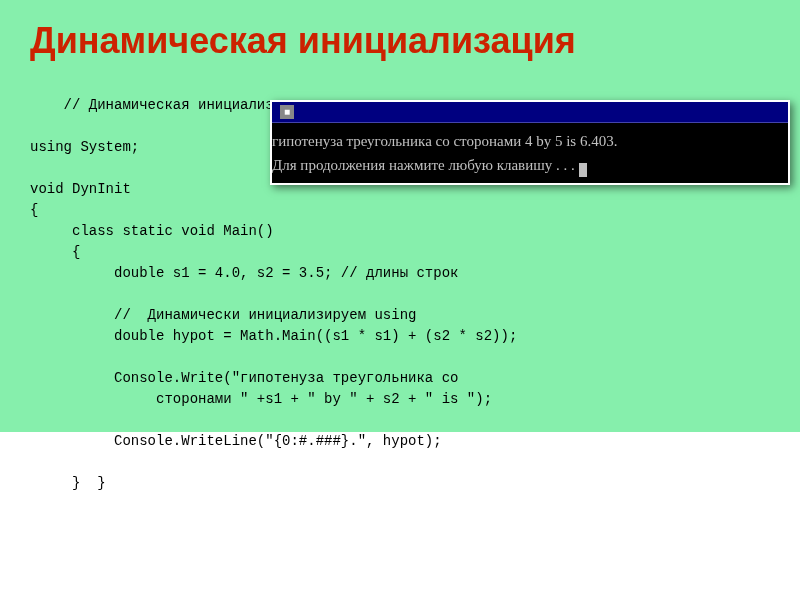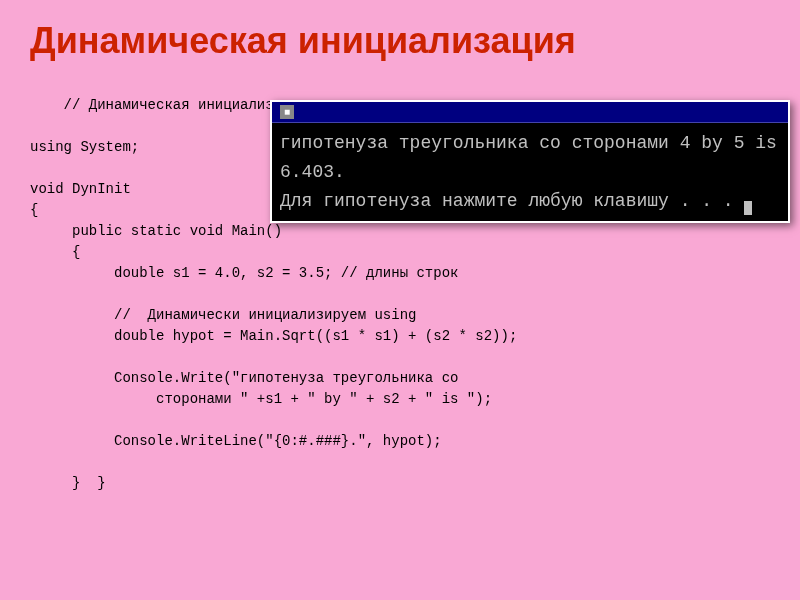--- a/index.html
+++ b/index.html
@@ -8,22 +8,22 @@
       width: 800px;
       height: 600px;
       background: #ffffff;
       font-family: Arial, sans-serif;
       overflow: hidden;
       position: relative;
     }
 
     .page {
       width: 800px;
-      height: 600px;
-      background: #f9a8d4;
+      height: 432px;
+      background: #86efac;
       padding: 20px 30px;
       position: relative;
     }
 
     .title {
       font-size: 36px;
       font-weight: bold;
       color: #cc2200;
       margin-bottom: 12px;
       font-family: Arial, sans-serif;
@@ -69,23 +69,23 @@
       display: inline-block;
       font-size: 10px;
       color: white;
       text-align: center;
       line-height: 14px;
     }
 
     .cmd-body {
       background: #000000;
       color: #c0c0c0;
-      font-family: Liberation Mono, monospace;
-      font-size: 18px;
-      padding: 6px 8px;
+      font-family: Liberation Serif, serif;
+      font-size: 15px;
+      padding: 6px 0;
       line-height: 1.6;
       min-height: 60px;
     }
 
     .cmd-body .cursor {
       display: inline-block;
       width: 8px;
       height: 14px;
       background: #c0c0c0;
       vertical-align: bottom;
@@ -103,40 +103,40 @@
 
   <div class="title">Динамическая инициализация</div>
 
   <div class="code-area">
     <span>// Динамическая инициализация</span>
 <span> </span>
 <span>using System;</span>
 <span> </span>
 <span>void DynInit</span>
 <span>{</span>
-<span>     public static void Main()</span>
+<span>     class static void Main()</span>
 <span>     {</span>
 <span>          double s1 = 4.0, s2 = 3.5; // длины строк</span>
 <span> </span>
 <span>          //  Динамически инициализируем using</span>
-<span>          double hypot = Main.Sqrt((s1 * s1) + (s2 * s2));</span>
+<span>          double hypot = Math.Main((s1 * s1) + (s2 * s2));</span>
 <span> </span>
 <span>          Console.Write("гипотенуза треугольника со</span>
 <span>               сторонами " +s1 + " by " + s2 + " is ");</span>
 <span> </span>
 <span>          Console.WriteLine("{0:#.###}.", hypot);</span>
 <span> </span>
 <span>     }  }</span>
   </div>
 
   <div class="cmd-window">
     <div class="cmd-titlebar">
       <span class="cmd-titlebar-icon">■</span>
     </div>
     <div class="cmd-body">
       <div>гипотенуза треугольника со сторонами 4 by 5 is 6.403.</div>
       <div>
-        <span>Для гипотенуза нажмите любую клавишу . . . </span><span class="cursor"></span>
+        <span>Для продолжения нажмите любую клавишу . . . </span><span class="cursor"></span>
       </div>
     </div>
   </div>
 
 </div>
 
 </body></html>

